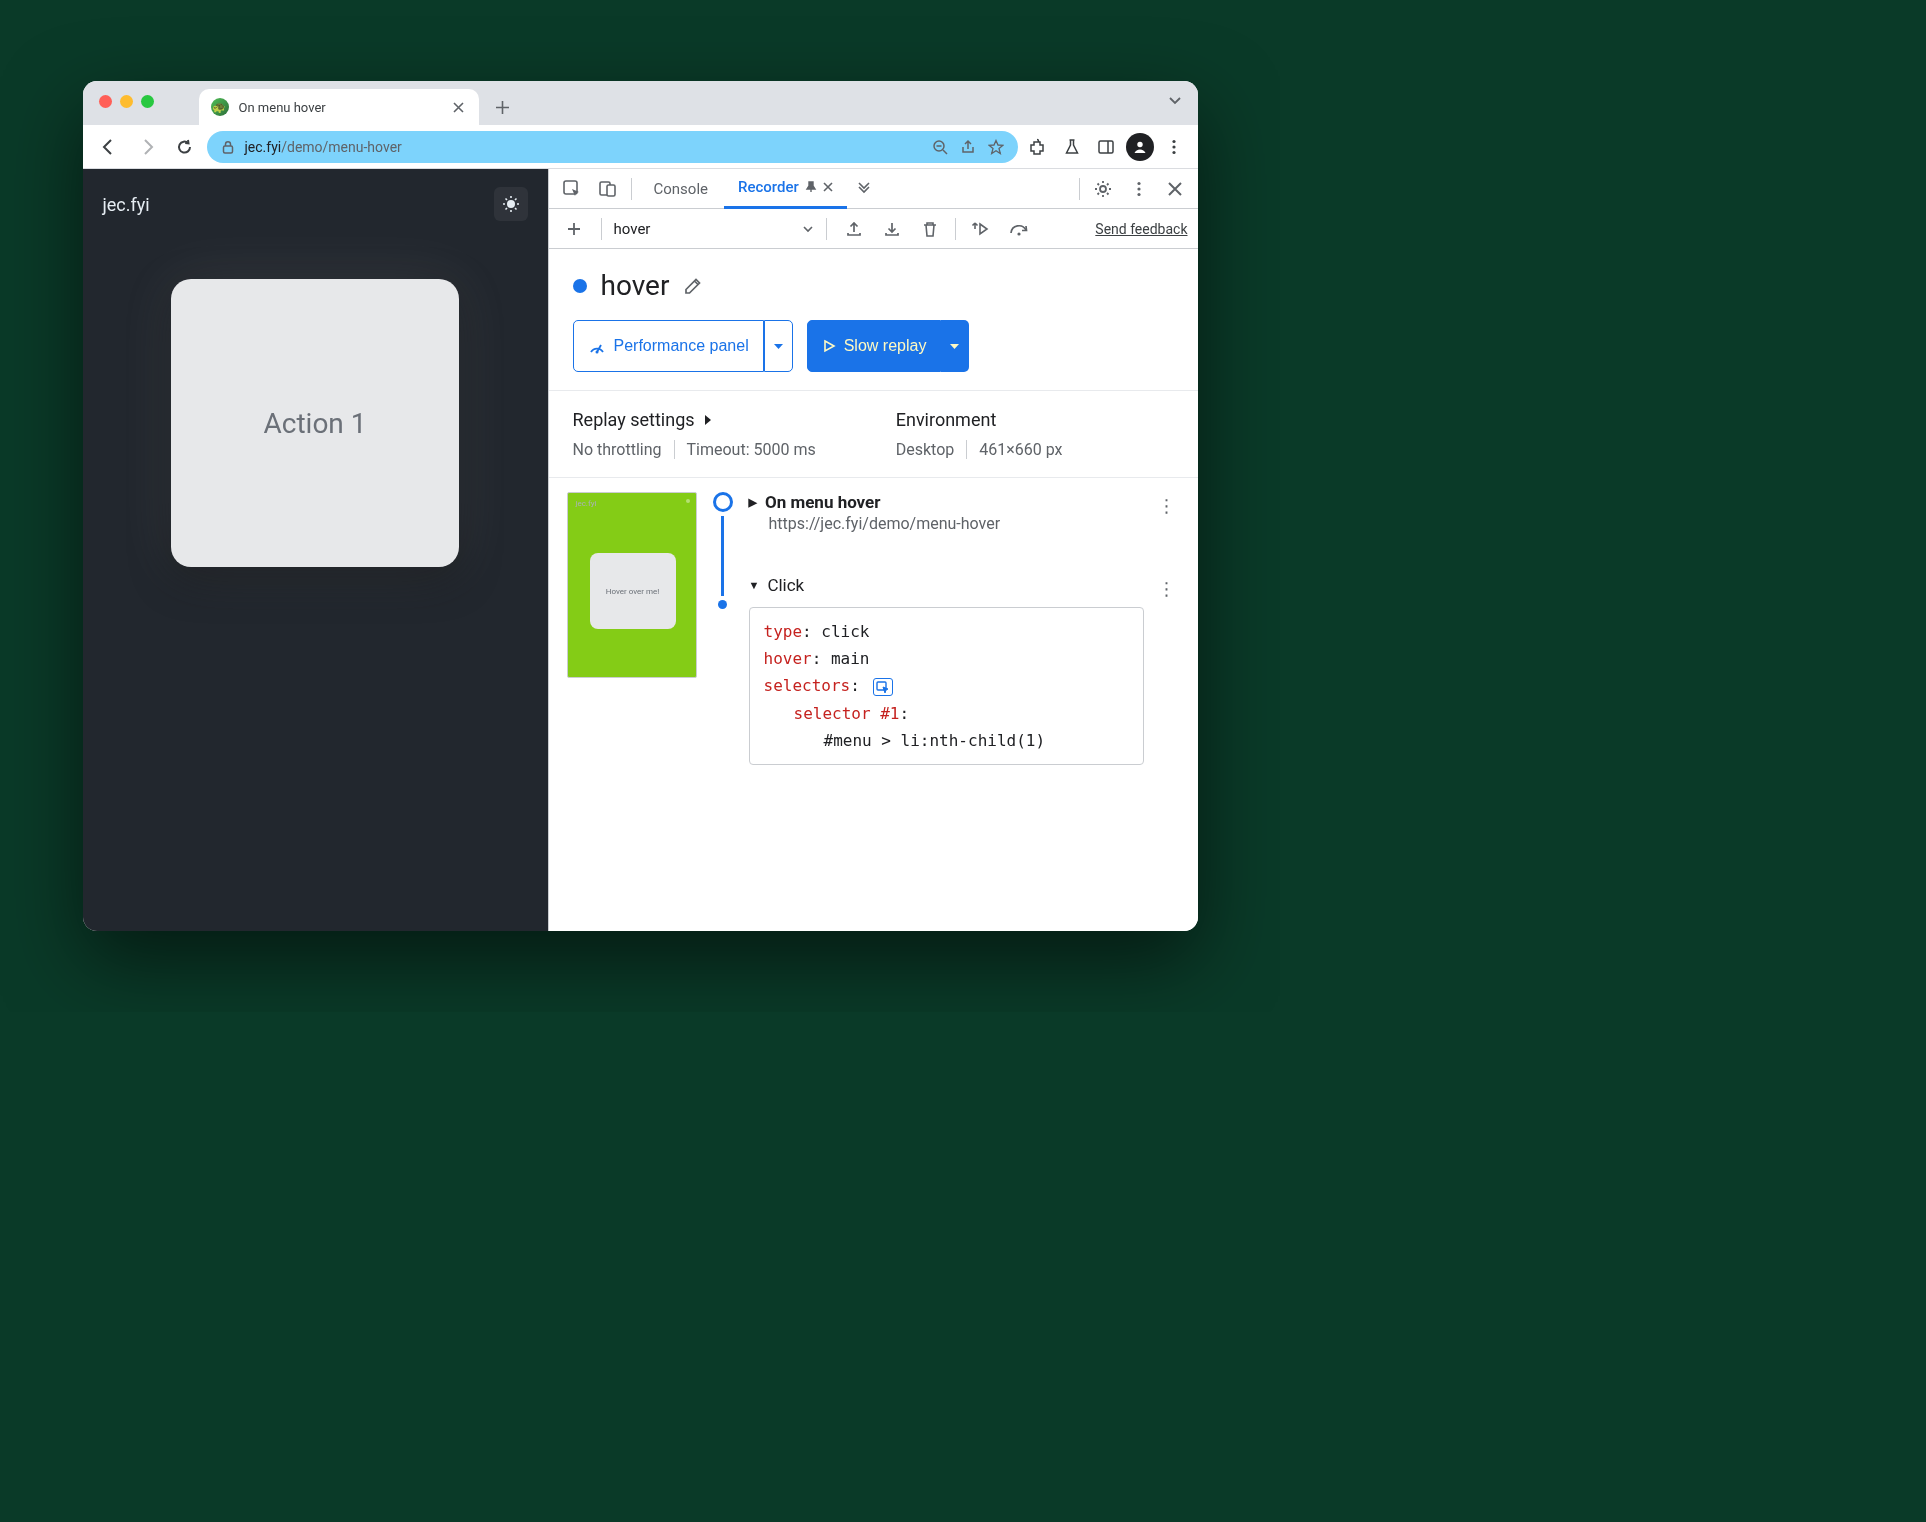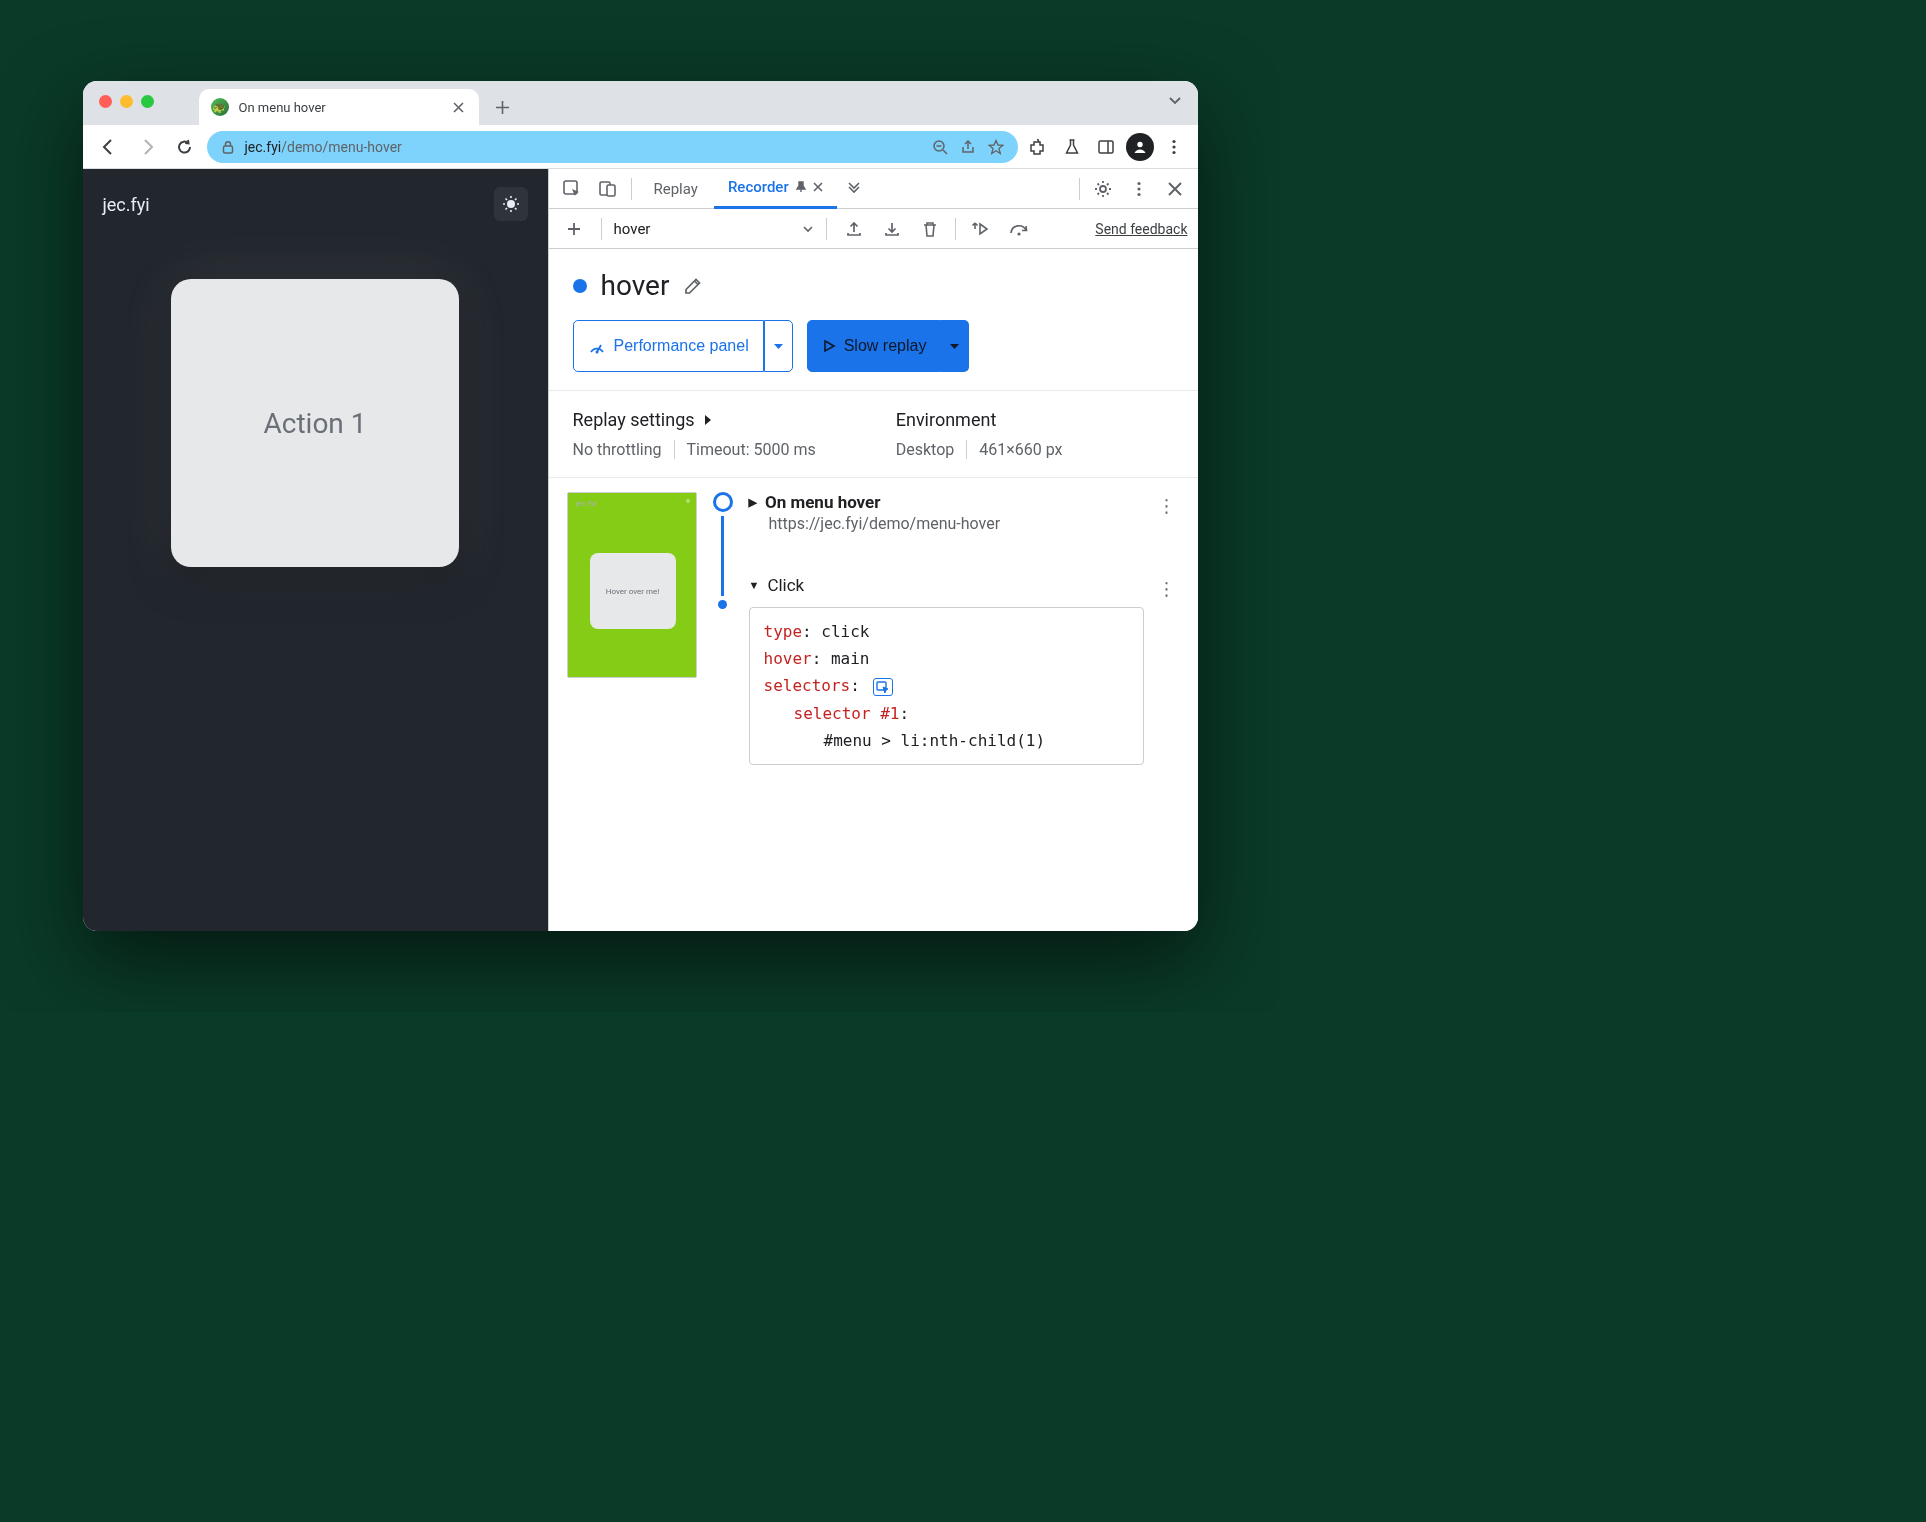--- a/index.html
+++ b/index.html
@@ -193,21 +193,21 @@
     border: 1px solid #1a73e8;
     background:#fff;
     color:#1a73e8;
     font-size:16px;
     display:flex;align-items:center;
     padding: 0 14px;
     gap:8px;
     cursor:pointer;
     font-weight:500;
   }
-  .btn.primary { background:#1a73e8; color:#0f172a; border-color:#1a73e8;}
+  .btn.primary { background:#1a73e8; color:#fef9c3; border-color:#1a73e8;}
   .btn.left { border-radius: 5px 0 0 5px; }
   .btn.caret { border-radius: 0 5px 5px 0; padding: 0 8px; border-left: 1px solid rgba(255,255,255,0.4);}
   .btn-group .btn + .btn { border-left-width: 0;}
   .btn-group.outline .btn.caret { border-left: 1px solid #1a73e8;}
   
   .rec-settings {
     padding: 18px 24px;
     border-bottom: 1px solid #e8eaed;
     display:flex;
     gap: 80px;
@@ -450,21 +450,21 @@
         </div>
         <div class="dt-ico">
           <svg width="20" height="20" viewBox="0 0 20 20">
               <rect x="2" y="3" width="10" height="13" rx="1.5" stroke="currentColor" stroke-width="1.6" fill="none"></rect>
               <rect x="9" y="6" width="8" height="11" rx="1.5" stroke="currentColor" stroke-width="1.6" fill="#fff"></rect>
             </svg>
         </div>
         <div class="dt-sep"></div>
         <div class="dt-tabs">
           <div class="dt-tab">
-              <span>Replay</span>
+              <span>Console</span>
             </div>
           <div class="dt-tab active">
             <span>Recorder</span>
             <span>
                 <svg width="12" height="12" viewBox="0 0 12 12">
                   <path d="M4 1 H8 L8 5 L10 8 H2 L4 5 Z M6 8 V11" stroke="#5f6368" stroke-width="1.4" fill="#5f6368"></path>
                 </svg>
               </span>
             <span class="x">
                 <svg width="10" height="10" viewBox="0 0 10 10">

